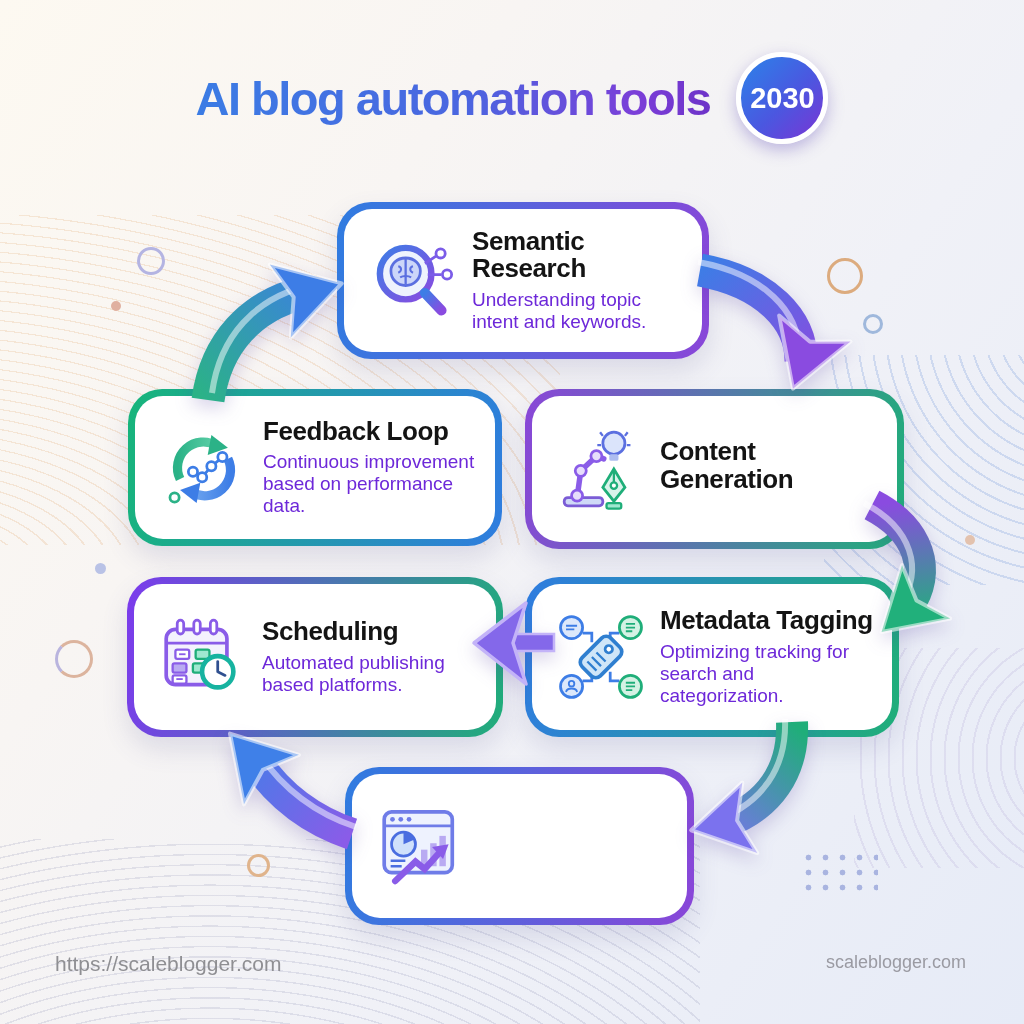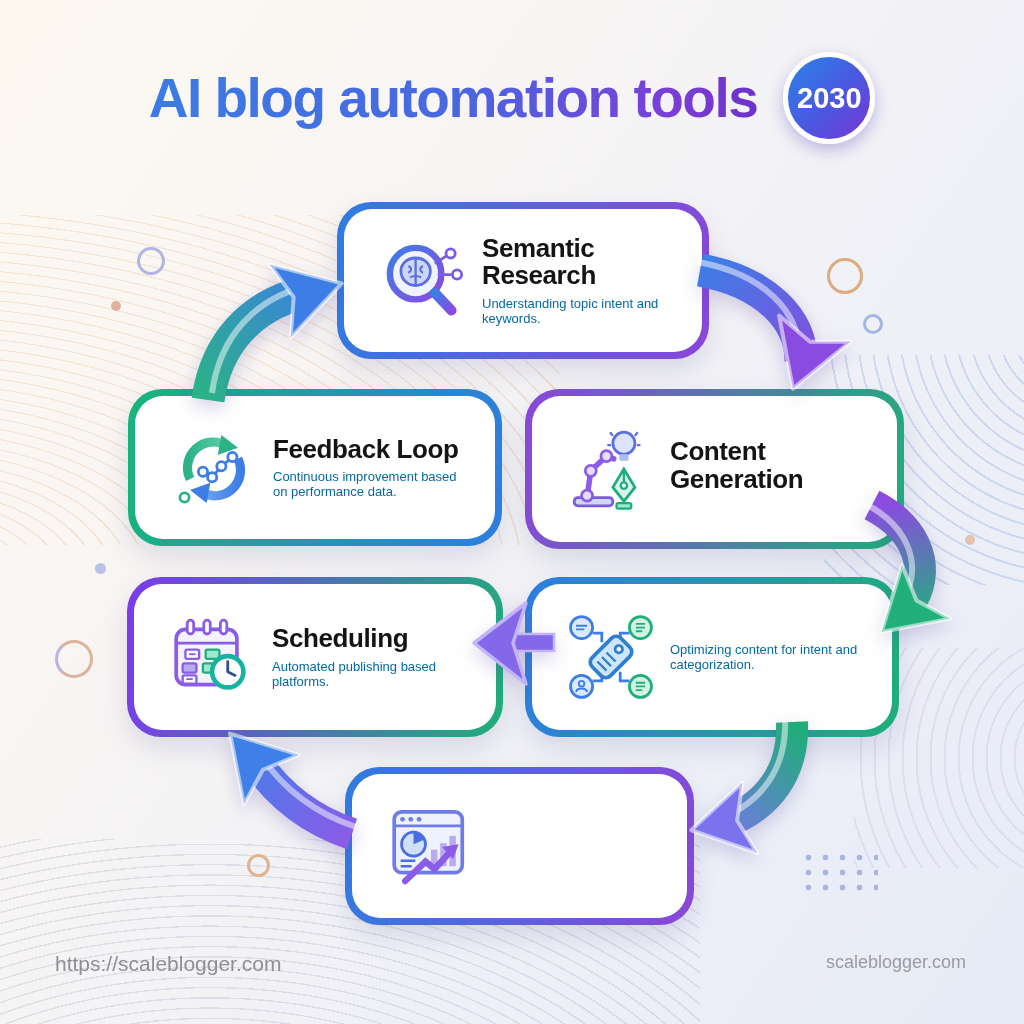--- a/index.html
+++ b/index.html
@@ -18,36 +18,36 @@
   .waves-bottomleft{left:0;bottom:0;width:700px;height:185px;opacity:.65;
     background:repeating-radial-gradient(ellipse 820px 560px at 30% 235%,rgba(135,138,175,0) 0 13px,rgba(135,138,175,.30) 13px 15px);}
   .ring{position:absolute;border-radius:50%;background:transparent;pointer-events:none;}
   .dot{position:absolute;border-radius:50%;pointer-events:none;}
   .dotgrid{position:absolute;left:800px;top:850px;width:78px;height:42px;
     background-image:radial-gradient(circle,#a9b4e0 2.6px,rgba(169,180,224,0) 3.2px);
     background-size:17px 15px;pointer-events:none;}
 
   
   .header{position:absolute;left:0;top:52px;width:1024px;display:flex;align-items:center;justify-content:center;gap:26px;}
-  .title{font-size:55px;font-weight:700;letter-spacing:-1.5px;
+  .title{font-size:47px;font-weight:700;letter-spacing:-1.5px;
     background:linear-gradient(90deg,#3b7ce4 0%,#4a66e0 52%,#7b3ed8 86%,#6d33c8 100%);
     -webkit-background-clip:text;background-clip:text;color:transparent;}
   .badge{width:82px;height:82px;border-radius:50%;border:5px solid #ffffff;
     background:linear-gradient(135deg,#2e7fe8 5%,#4b57e0 55%,#7a35d4 100%);
     display:flex;align-items:center;justify-content:center;
     color:#fff;font-size:29px;font-weight:700;box-shadow:0 6px 16px rgba(90,70,180,.35);}
 
   
   .card{position:absolute;border-radius:34px;padding:7px;box-shadow:0 12px 26px rgba(85,85,150,.16);}
   .card-inner{background:#ffffff;border-radius:28px;width:100%;height:100%;box-sizing:border-box;
-    display:flex;align-items:center;gap:8px;padding:8px 28px;}
+    display:flex;align-items:center;gap:8px;padding:8px 18px;}
   .icon-box{flex:0 0 102px;display:flex;align-items:center;justify-content:center;}
   .card-text{flex:1;display:flex;flex-direction:column;justify-content:center;}
   .card-title{font-size:26px;font-weight:700;color:#141414;line-height:1.06;letter-spacing:-.4px;margin-bottom:6px;}
-  .card-desc{font-size:13px;color:#0369a1;line-height:1.16;}
+  .card-desc{font-size:19px;color:#6d28d9;line-height:1.16;}
   .card-semantic  {left:337px;top:202px;width:358px;height:143px;background:linear-gradient(100deg,#2f7ce0,#8a46d8);}
   .card-content   {left:525px;top:389px;width:365px;height:146px;background:linear-gradient(100deg,#8a46d8,#1fae79);}
   .card-metadata  {left:525px;top:577px;width:360px;height:146px;background:linear-gradient(100deg,#2f7ce0,#1fae79);}
   .card-analytics {left:345px;top:767px;width:335px;height:144px;background:linear-gradient(100deg,#2f7ce0,#8a46d8);}
   .card-scheduling{left:127px;top:577px;width:362px;height:146px;background:linear-gradient(100deg,#7c3aed,#1fae79);}
   .card-feedback  {left:128px;top:389px;width:360px;height:143px;background:linear-gradient(100deg,#17b57a,#2f7ce0);}
 
   .arrows{position:absolute;left:0;top:0;width:1024px;height:1024px;pointer-events:none;
     filter:drop-shadow(0 7px 9px rgba(80,60,160,.22));}
 
@@ -145,21 +145,22 @@
           <circle cx="82" cy="82" r="12" fill="#d4f2e4" stroke="#1fae79" stroke-width="3"></circle>
           <path d="M77 78 h10 M77 82 h10 M77 86 h7" stroke="#1fae79" stroke-width="2"></path>
           <g transform="rotate(45 50 50)">
             <rect x="36" y="28" width="28" height="44" rx="7" fill="#cfe6f8" stroke="#2f7fd0" stroke-width="4"></rect>
             <circle cx="50" cy="38" r="4" fill="#fff" stroke="#2f7fd0" stroke-width="3"></circle>
             <path d="M43 50 h14 M43 57 h14 M43 64 h14" stroke="#2f7fd0" stroke-width="2.5"></path>
           </g>
         </svg>
       </div>
       <div class="card-text">
-        <div class="card-desc">Optimizing content for intent and categorization.</div>
+        <div class="card-title">Metadata Tagging</div>
+        <div class="card-desc">Optimizing tracking for search and categorization.</div>
       </div>
     </div>
   </div>
 
   <div class="card card-analytics">
     <div class="card-inner">
       <div class="icon-box">
         <svg width="92" height="92" viewBox="0 0 100 100">
           <rect x="10" y="13" width="74" height="66" rx="8" fill="#eef2fe" stroke="#6f7ce8" stroke-width="4"></rect>
           <line x1="10" y1="28" x2="84" y2="28" stroke="#6f7ce8" stroke-width="3"></line>

